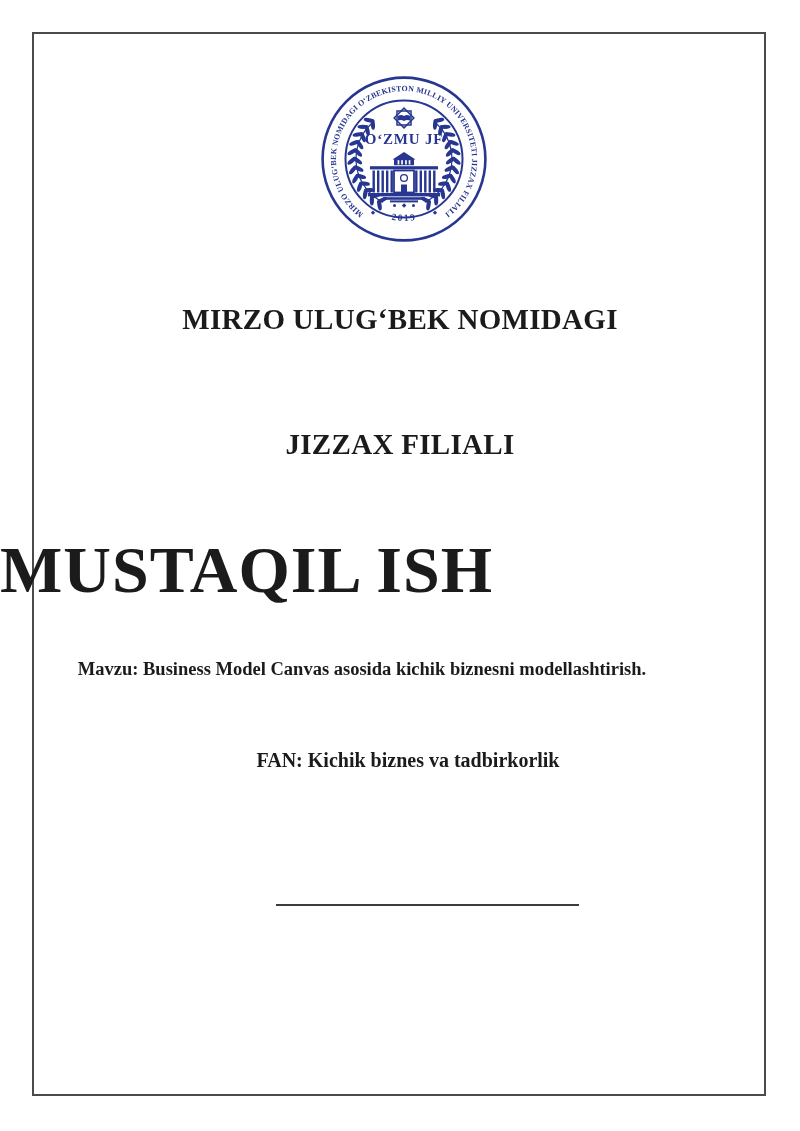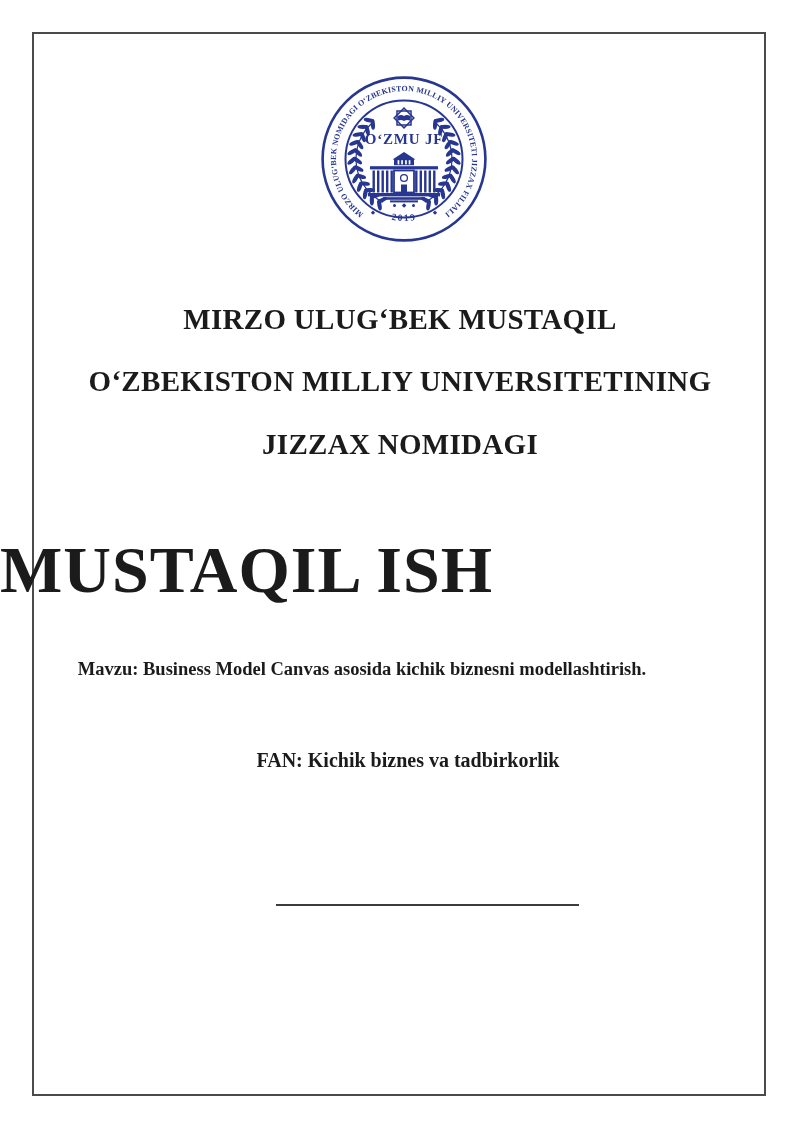--- a/index.html
+++ b/index.html
@@ -229,23 +229,22 @@
       <rect x="70" y="125.4" width="28" height="2" class="nv"></rect>
     </g>
 
     <g>
       <rect x="82.5" y="129" width="3.2" height="3.2" class="nv" transform="rotate(45 84.1 130.6)"></rect>
       <circle cx="74.5" cy="130.6" r="1.5" class="nv"></circle>
       <circle cx="93.5" cy="130.6" r="1.5" class="nv"></circle>
     </g>
   </svg>
 
-  <div class="heading-line" id="h-line1">MIRZO ULUG‘BEK MUSTAQIL</div>
-  <div class="heading-line" id="h-line2">O‘ZBEKISTON MILLIY UNIVERSITETINING</div>
-  <div class="heading-line" id="h-line3">JIZZAX NOMIDAGI</div>
+  <div class="heading-line" id="h-line1">MIRZO ULUG‘BEK NOMIDAGI</div>
+  <div class="heading-line" id="h-line3">JIZZAX FILIALI</div>
 
   <div class="main-title">MUSTAQIL ISH</div>
 
   <div class="topic-line"><span>Mavzu:</span> <span>Business Model Canvas asosida kichik biznesni modellashtirish.</span></div>
 
   <div class="subject-line"><span>FAN:</span> <span>Kichik biznes va tadbirkorlik</span></div>
 
   <div class="sig-line"></div>
 
 </div>

